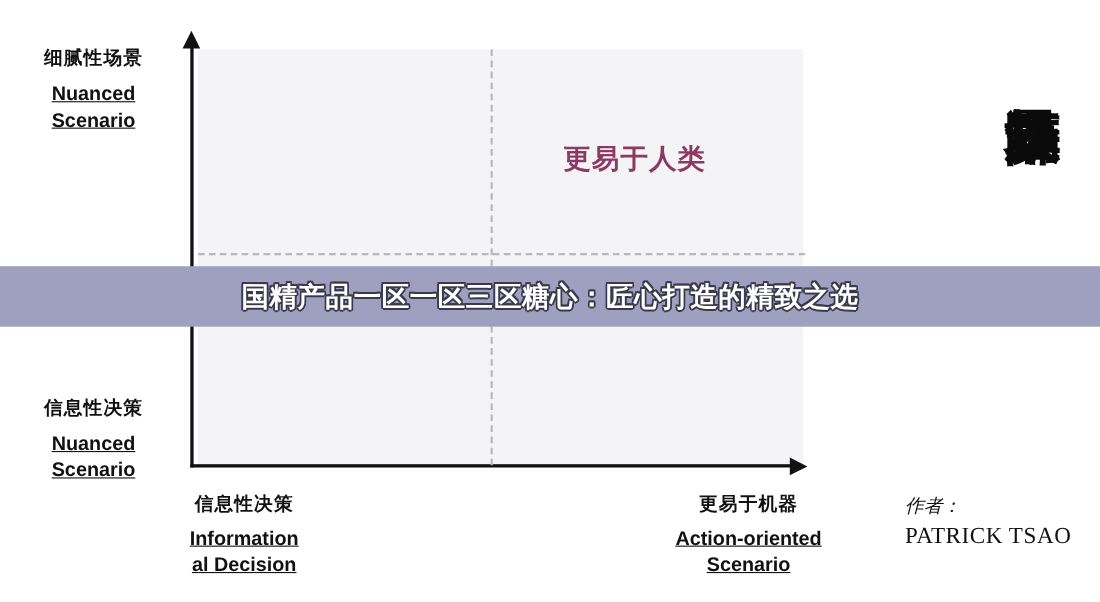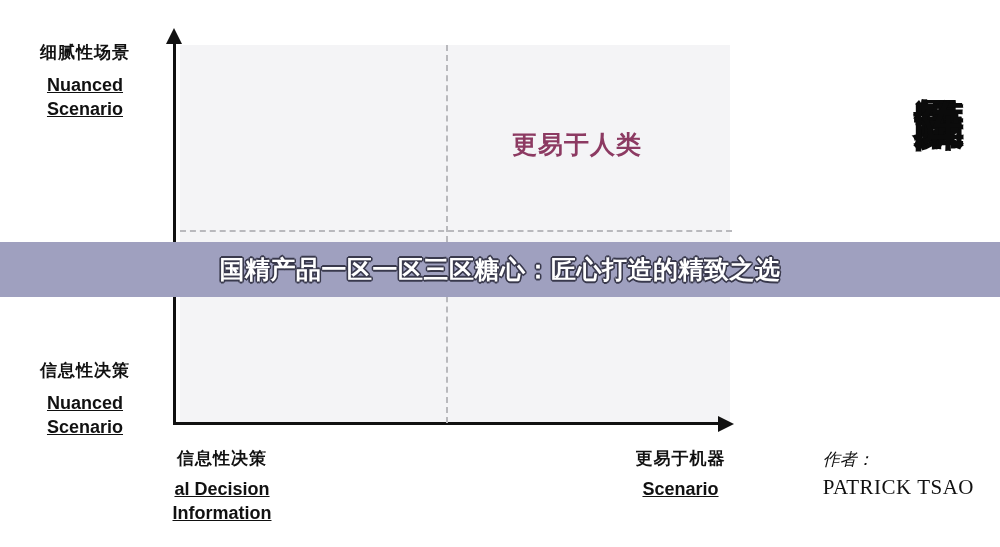--- a/index.html
+++ b/index.html
@@ -248,28 +248,29 @@
     <div class="axis-label-cn">信息性决策</div>
     <div class="axis-label-en">
       <div>Nuanced</div>
       <div>Scenario</div>
     </div>
   </div>
 
   <div class="axis-label-block" id="label-x-left">
     <div class="axis-label-cn">信息性决策</div>
     <div class="axis-label-en">
+      <div>Information</div>
       <div>al Decision</div>
-      <div>Information</div>
     </div>
   </div>
 
   <div class="axis-label-block" id="label-x-right">
     <div class="axis-label-cn">更易于机器</div>
     <div class="axis-label-en">
+      <div>Action-oriented</div>
       <div>Scenario</div>
     </div>
   </div>
 
   <div id="vertical-title">场景决策矩阵</div>
 
   <div id="author-credit">
     <div id="author-credit-label">作者：</div>
     <div id="author-credit-name">PATRICK TSAO</div>
   </div>

